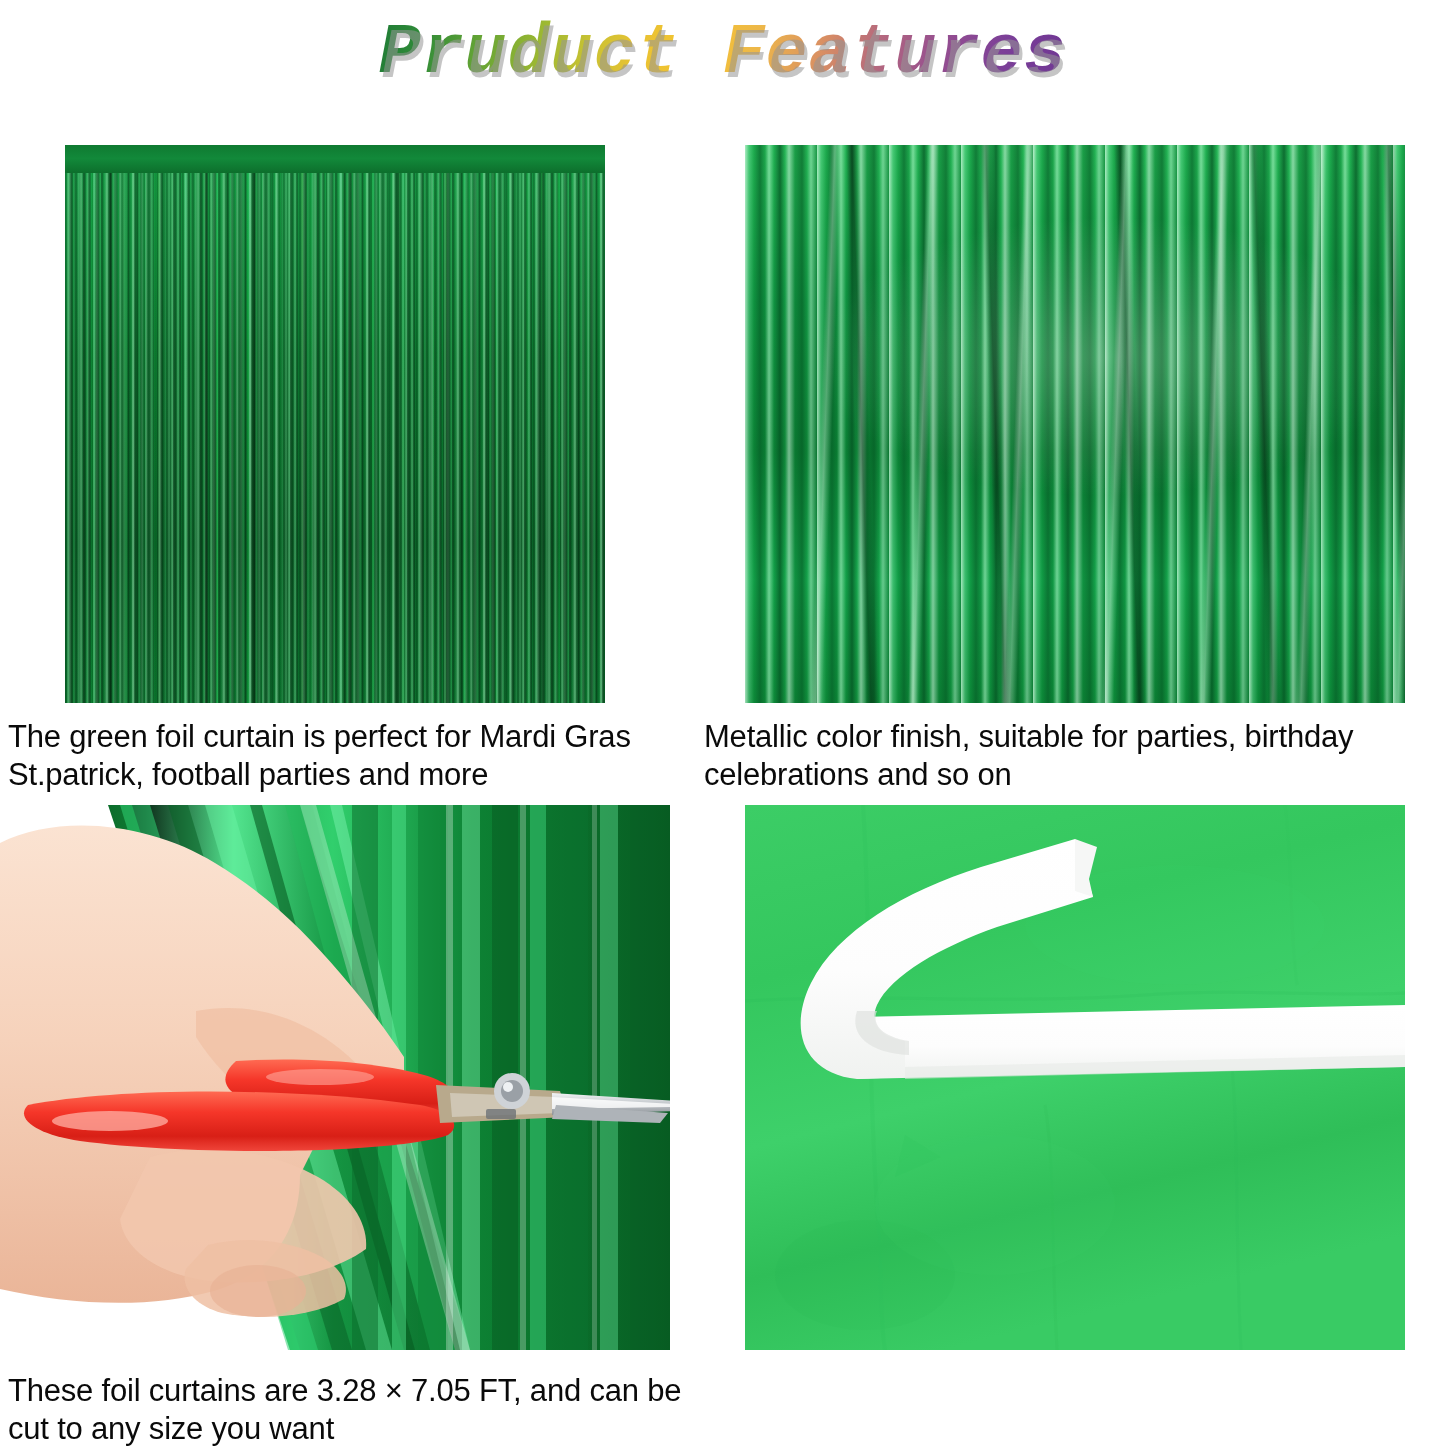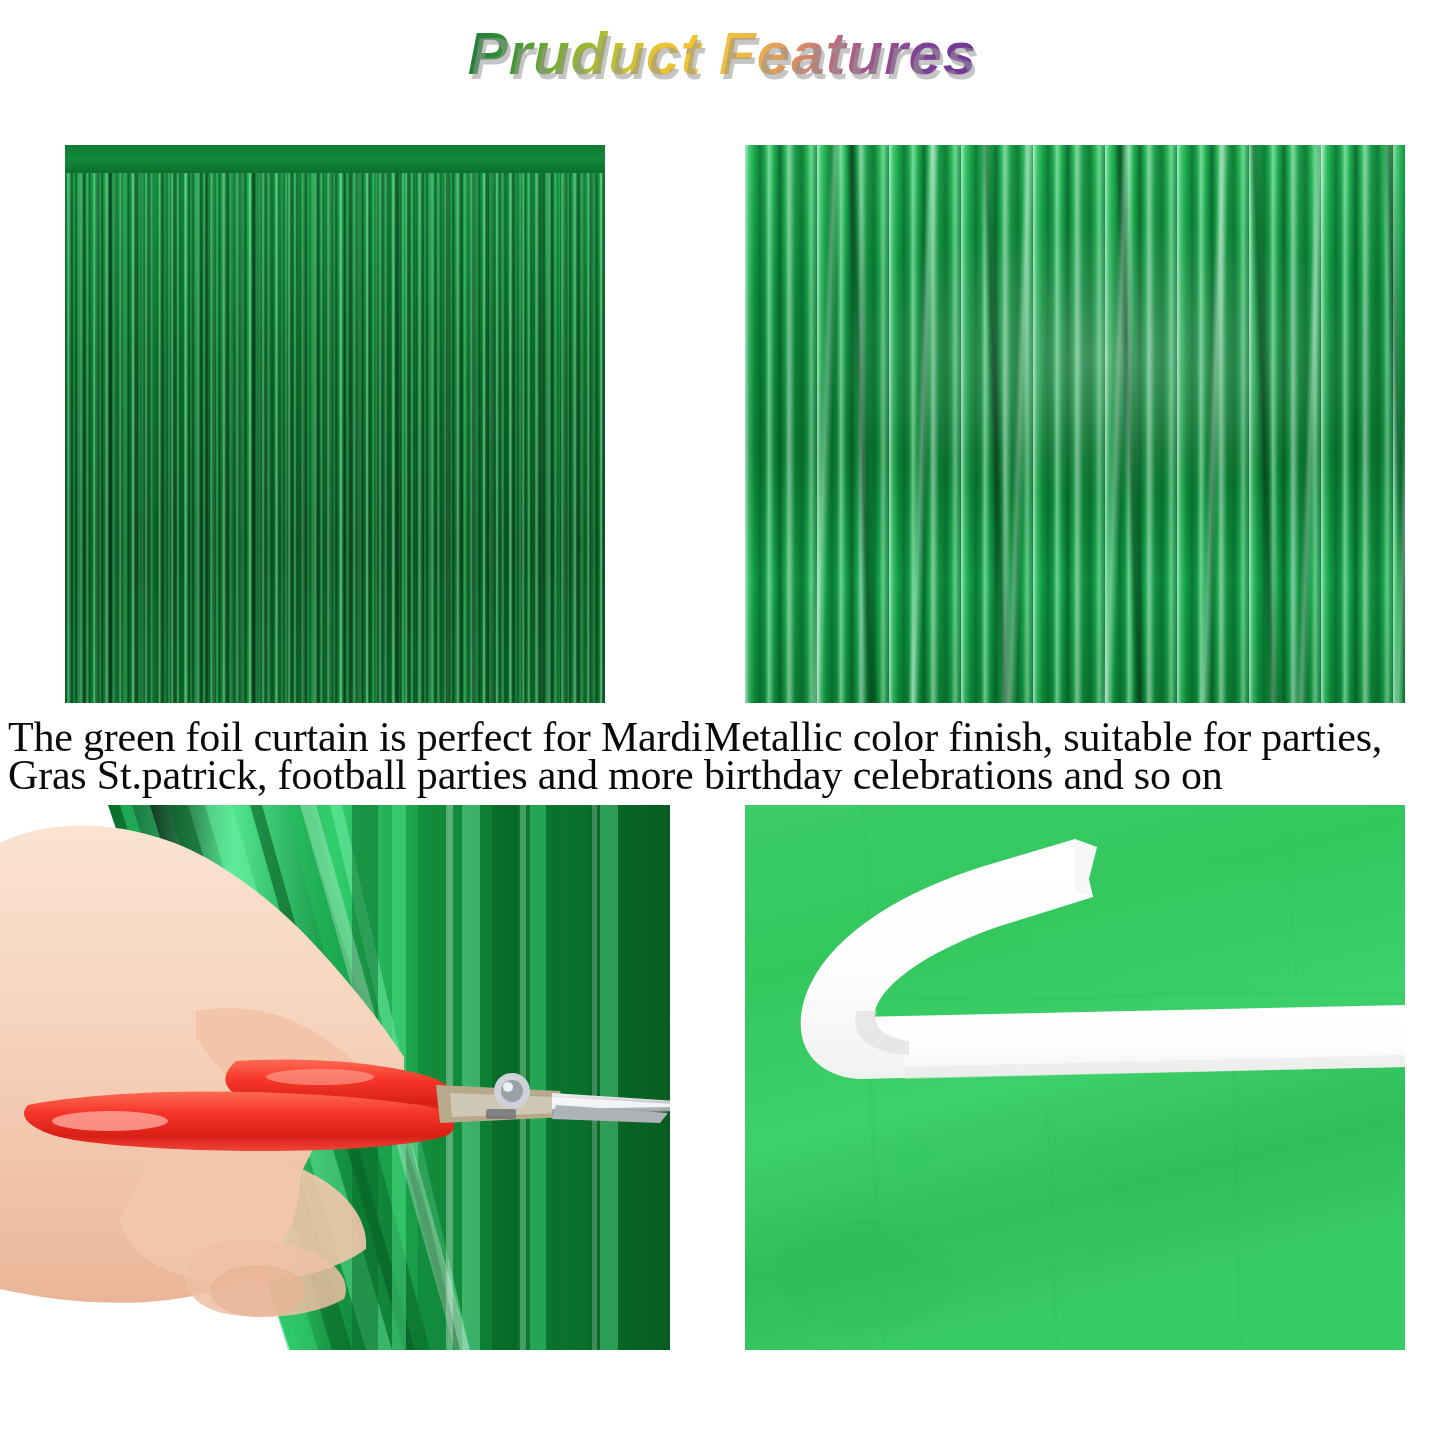--- a/index.html
+++ b/index.html
@@ -11,23 +11,23 @@
   }
   .page { position:relative; width:1445px; height:1452px; background:#fff; }
 
   
   .title-wrap{
     position:absolute; left:0; top:4px; width:1445px;
     text-align:center; height:106px;
   }
   .title{
     display:inline-block;
-    font-family:Liberation Sans, sans-serif;
+    font-family:Liberation Mono, monospace;
     font-weight:700; font-style:italic;
-    font-size:60px; line-height:100px;
+    font-size:70px; line-height:100px;
     letter-spacing:1px;
     background-image:linear-gradient(100deg,
         #1e7a35 0%, #2f8b38 7%, #62a335 15%,
         #9cb832 24%, #c9c233 31%, #e9c233 38%,
         #f4c430 46%, #edb74a 55%, #d98f63 64%,
         #b5687e 72%, #97508f 80%, #7b3f98 90%, #6e3593 100%);
     -webkit-background-clip:text; background-clip:text;
     -webkit-text-fill-color:transparent; color:transparent;
     text-shadow:3px 5px 0 rgba(150,150,150,0.55);
     white-space:nowrap;
@@ -103,22 +103,22 @@
   #panel-bl{ left:0px; top:805px; width:670px; height:545px; background:#fff; }
   #panel-bl svg{ display:block; width:100%; height:100%; }
 
   
   #panel-br{ left:745px; top:805px; width:660px; height:545px; }
   #panel-br svg{ display:block; width:100%; height:100%; }
 
   
   .caption{
     position:absolute;
-    font-family:Liberation Serif, serif;
-    font-size:42px; line-height:38px;
+    font-family:Liberation Sans, sans-serif;
+    font-size:31px; line-height:38px;
     color:#0a0a0a; font-weight:400;
     letter-spacing:-0.2px;
   }
   #cap-tl{ left:8px;   top:718px; width:700px; }
   #cap-tr{ left:704px; top:718px; width:712px; }
   #cap-bl{ left:8px;   top:1372px; width:690px; }
   #cap-br{ left:727px; top:1372px; width:715px; }
 </style>
 </head>
 <body>
@@ -289,14 +289,15 @@
 
         <path d="M330,34 L352,42 L344,74 L348,92 L330,86 Z" fill="#f6f7f6"></path>
 
         <path d="M160,262 L660,250 L660,262 L160,274 Z" fill="#e6eae6" opacity="0.55"></path>
       </g>
     </svg>
   </div>
 
   <div class="caption" id="cap-tl">The green foil curtain is perfect for Mardi Gras St.patrick, football parties and more</div>
   <div class="caption" id="cap-tr">Metallic color finish, suitable for parties, birthday celebrations and so on</div>
+  <div class="caption" id="cap-bl">These foil curtains are 3.28 × 7.05 FT, and can be cut to any size you want</div>
 
 </div>
 
 </body></html>

